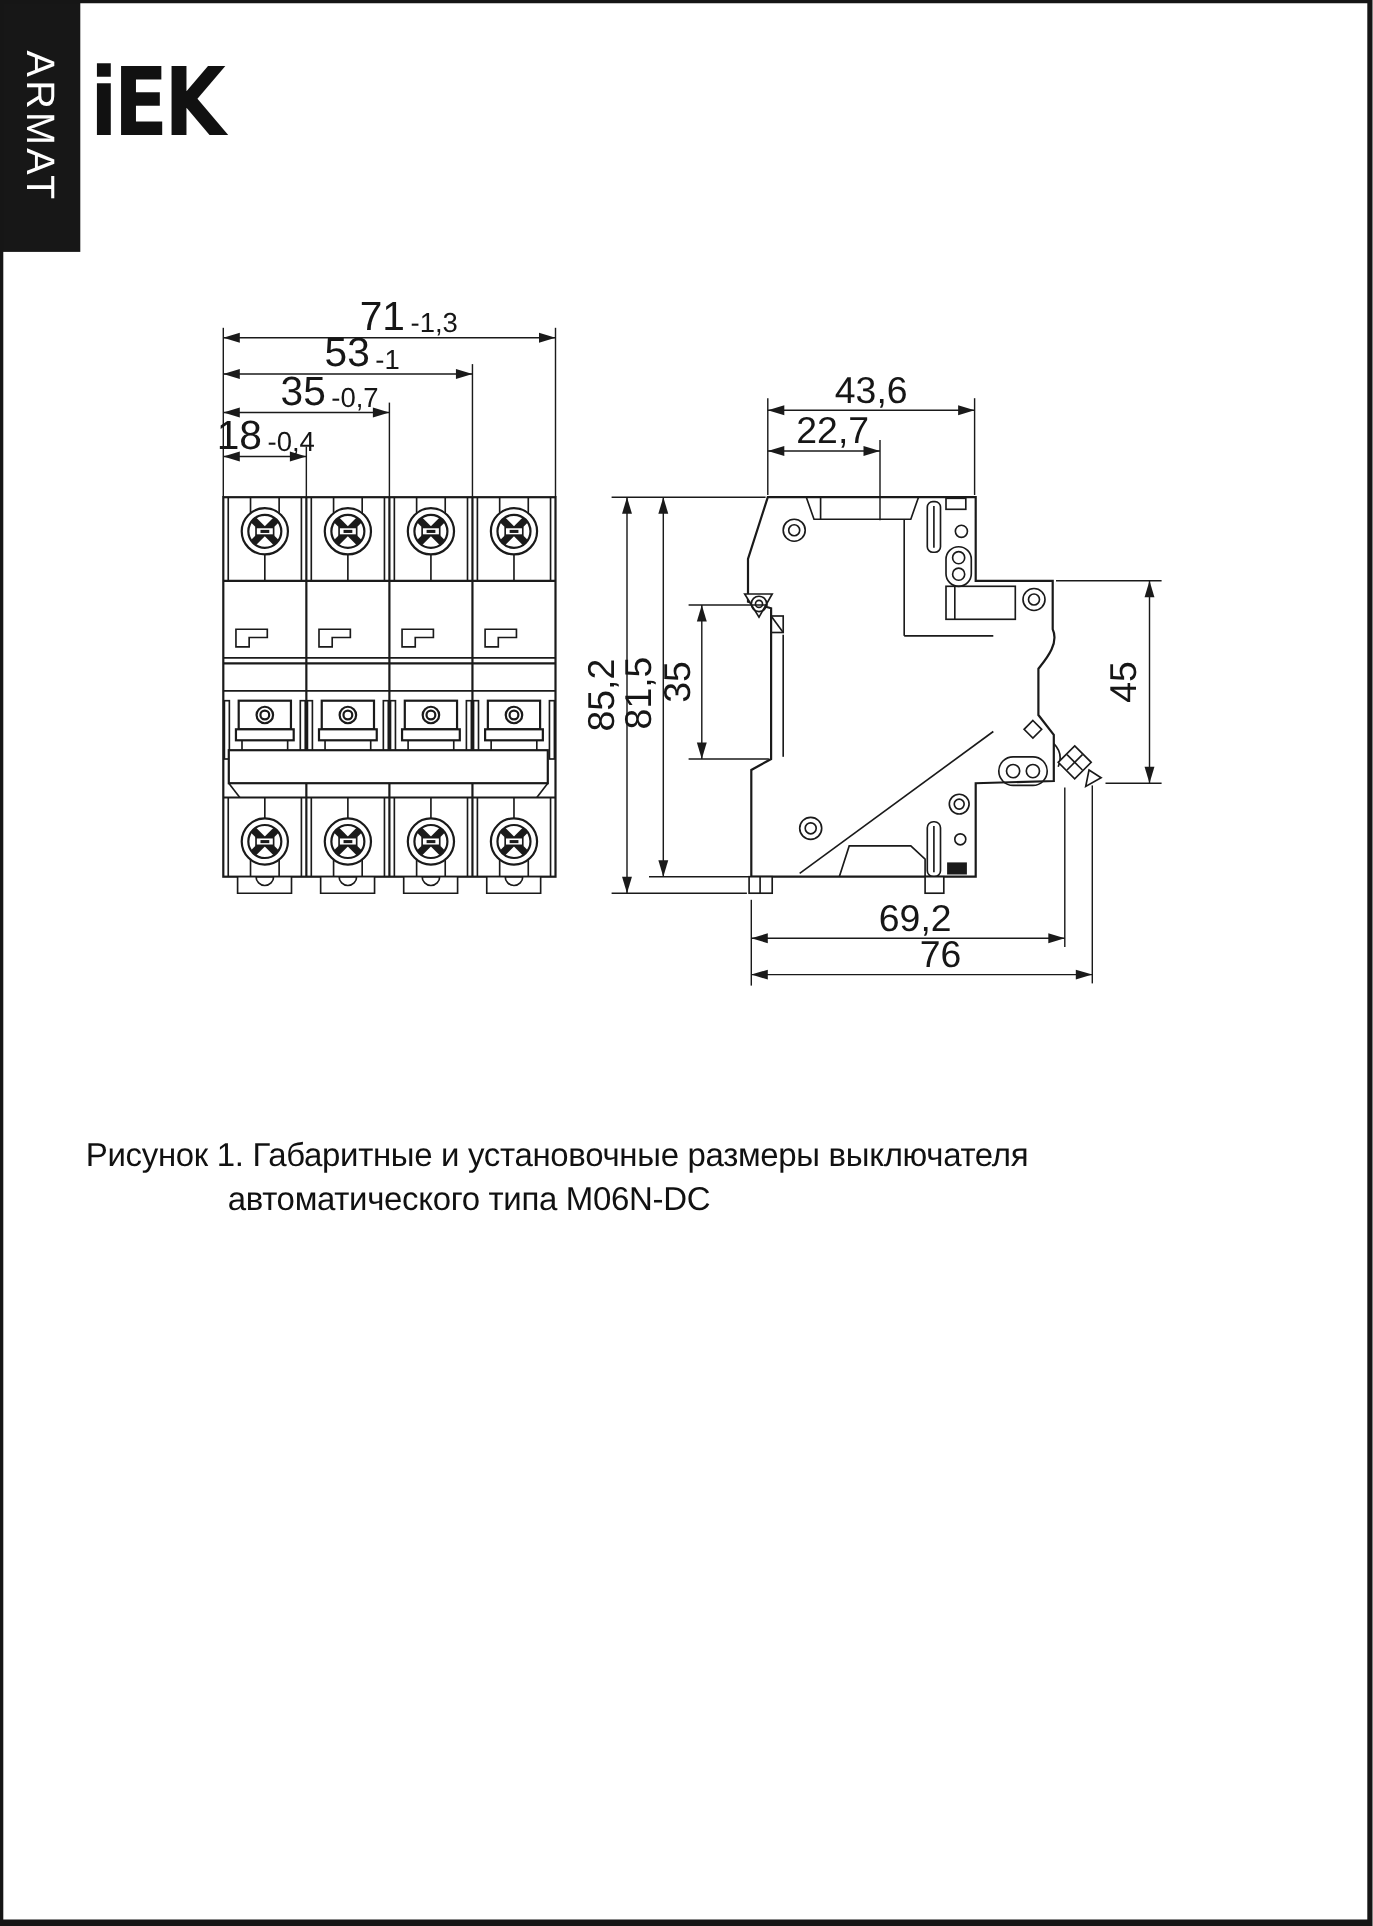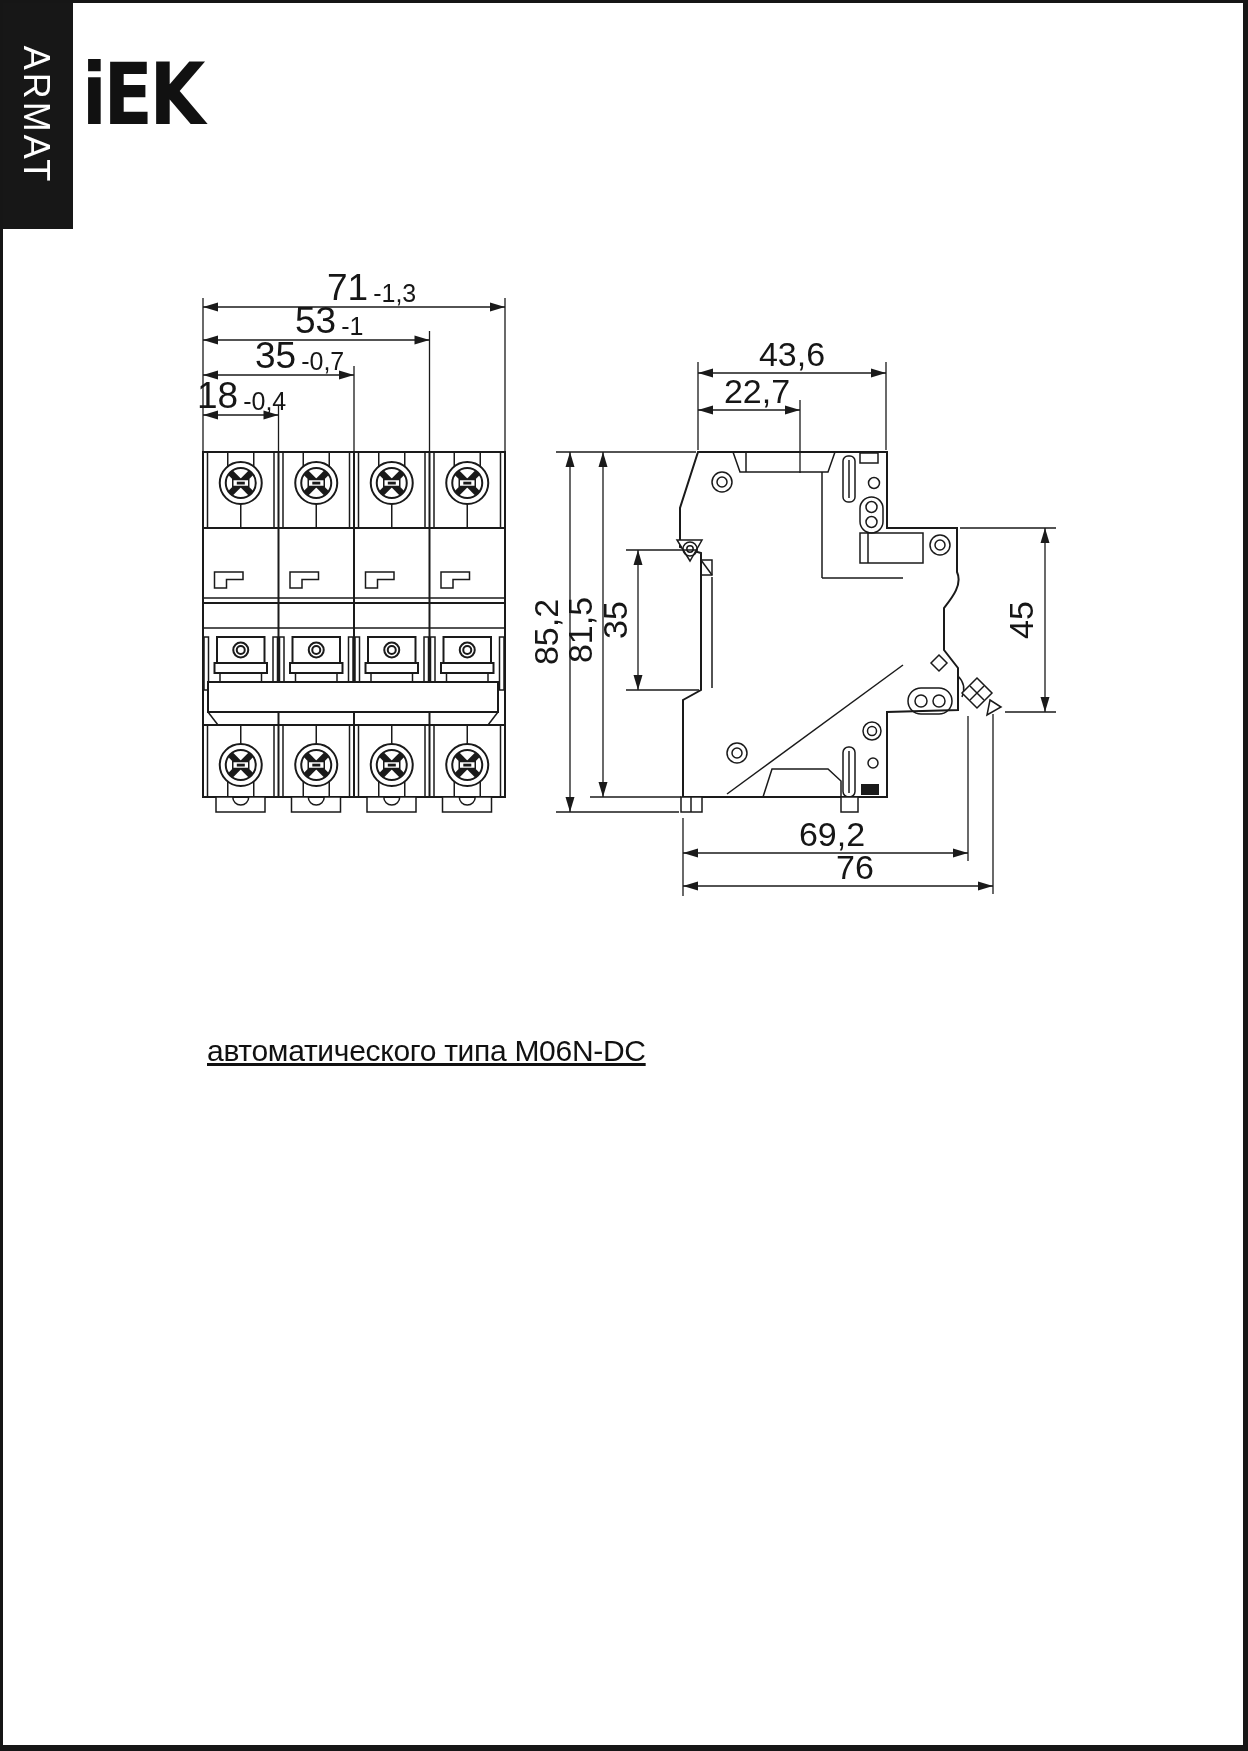--- a/index.html
+++ b/index.html
@@ -22,21 +22,21 @@
   .drawing .f{fill:#1a1a1a;stroke:none;}
   .drawing .s1{stroke-width:1.5;}
   .drawing .x{stroke-width:6.5;}
   .drawing .dim{stroke-width:1.3;}
   .drawing text{fill:#161616;stroke:none;font-family:"Liberation Sans",sans-serif;
         font-size:34px;}
   .drawing .big{font-size:37px;}
   .drawing .tol{font-size:25px;}
   .caption{position:absolute;left:78px;top:1031px;color:#111;font-size:30px;
         line-height:40px;letter-spacing:-0.3px;}
-  .caption .cap2{padding-left:129px;text-decoration:underline;}
+  .caption .cap2{padding-left:129px;}
 </style>
 </head>
 <body>
 
 <div class="page">
   <div class="page-border"></div>
 
   <div class="brand-bar">
     <span class="brand-text">ARMAT</span>
   </div>
@@ -247,15 +247,16 @@
         <text x="832" y="846" text-anchor="middle">69,2</text>
         <line class="dim" x1="683" y1="886" x2="993" y2="886"></line>
         <path class="f" d="M683,886 l15,-4.5 v9 z"></path>
         <path class="f" d="M993,886 l-15,-4.5 v9 z"></path>
         <text x="855" y="879" text-anchor="middle">76</text>
       </g>
     </g>
   </svg>
 
   <div class="caption">
+    <div class="cap1">Рисунок 1. Габаритные и установочные размеры выключателя</div>
     <div class="cap2">автоматического типа M06N-DC</div>
   </div>
 </div>
 
 </body></html>

